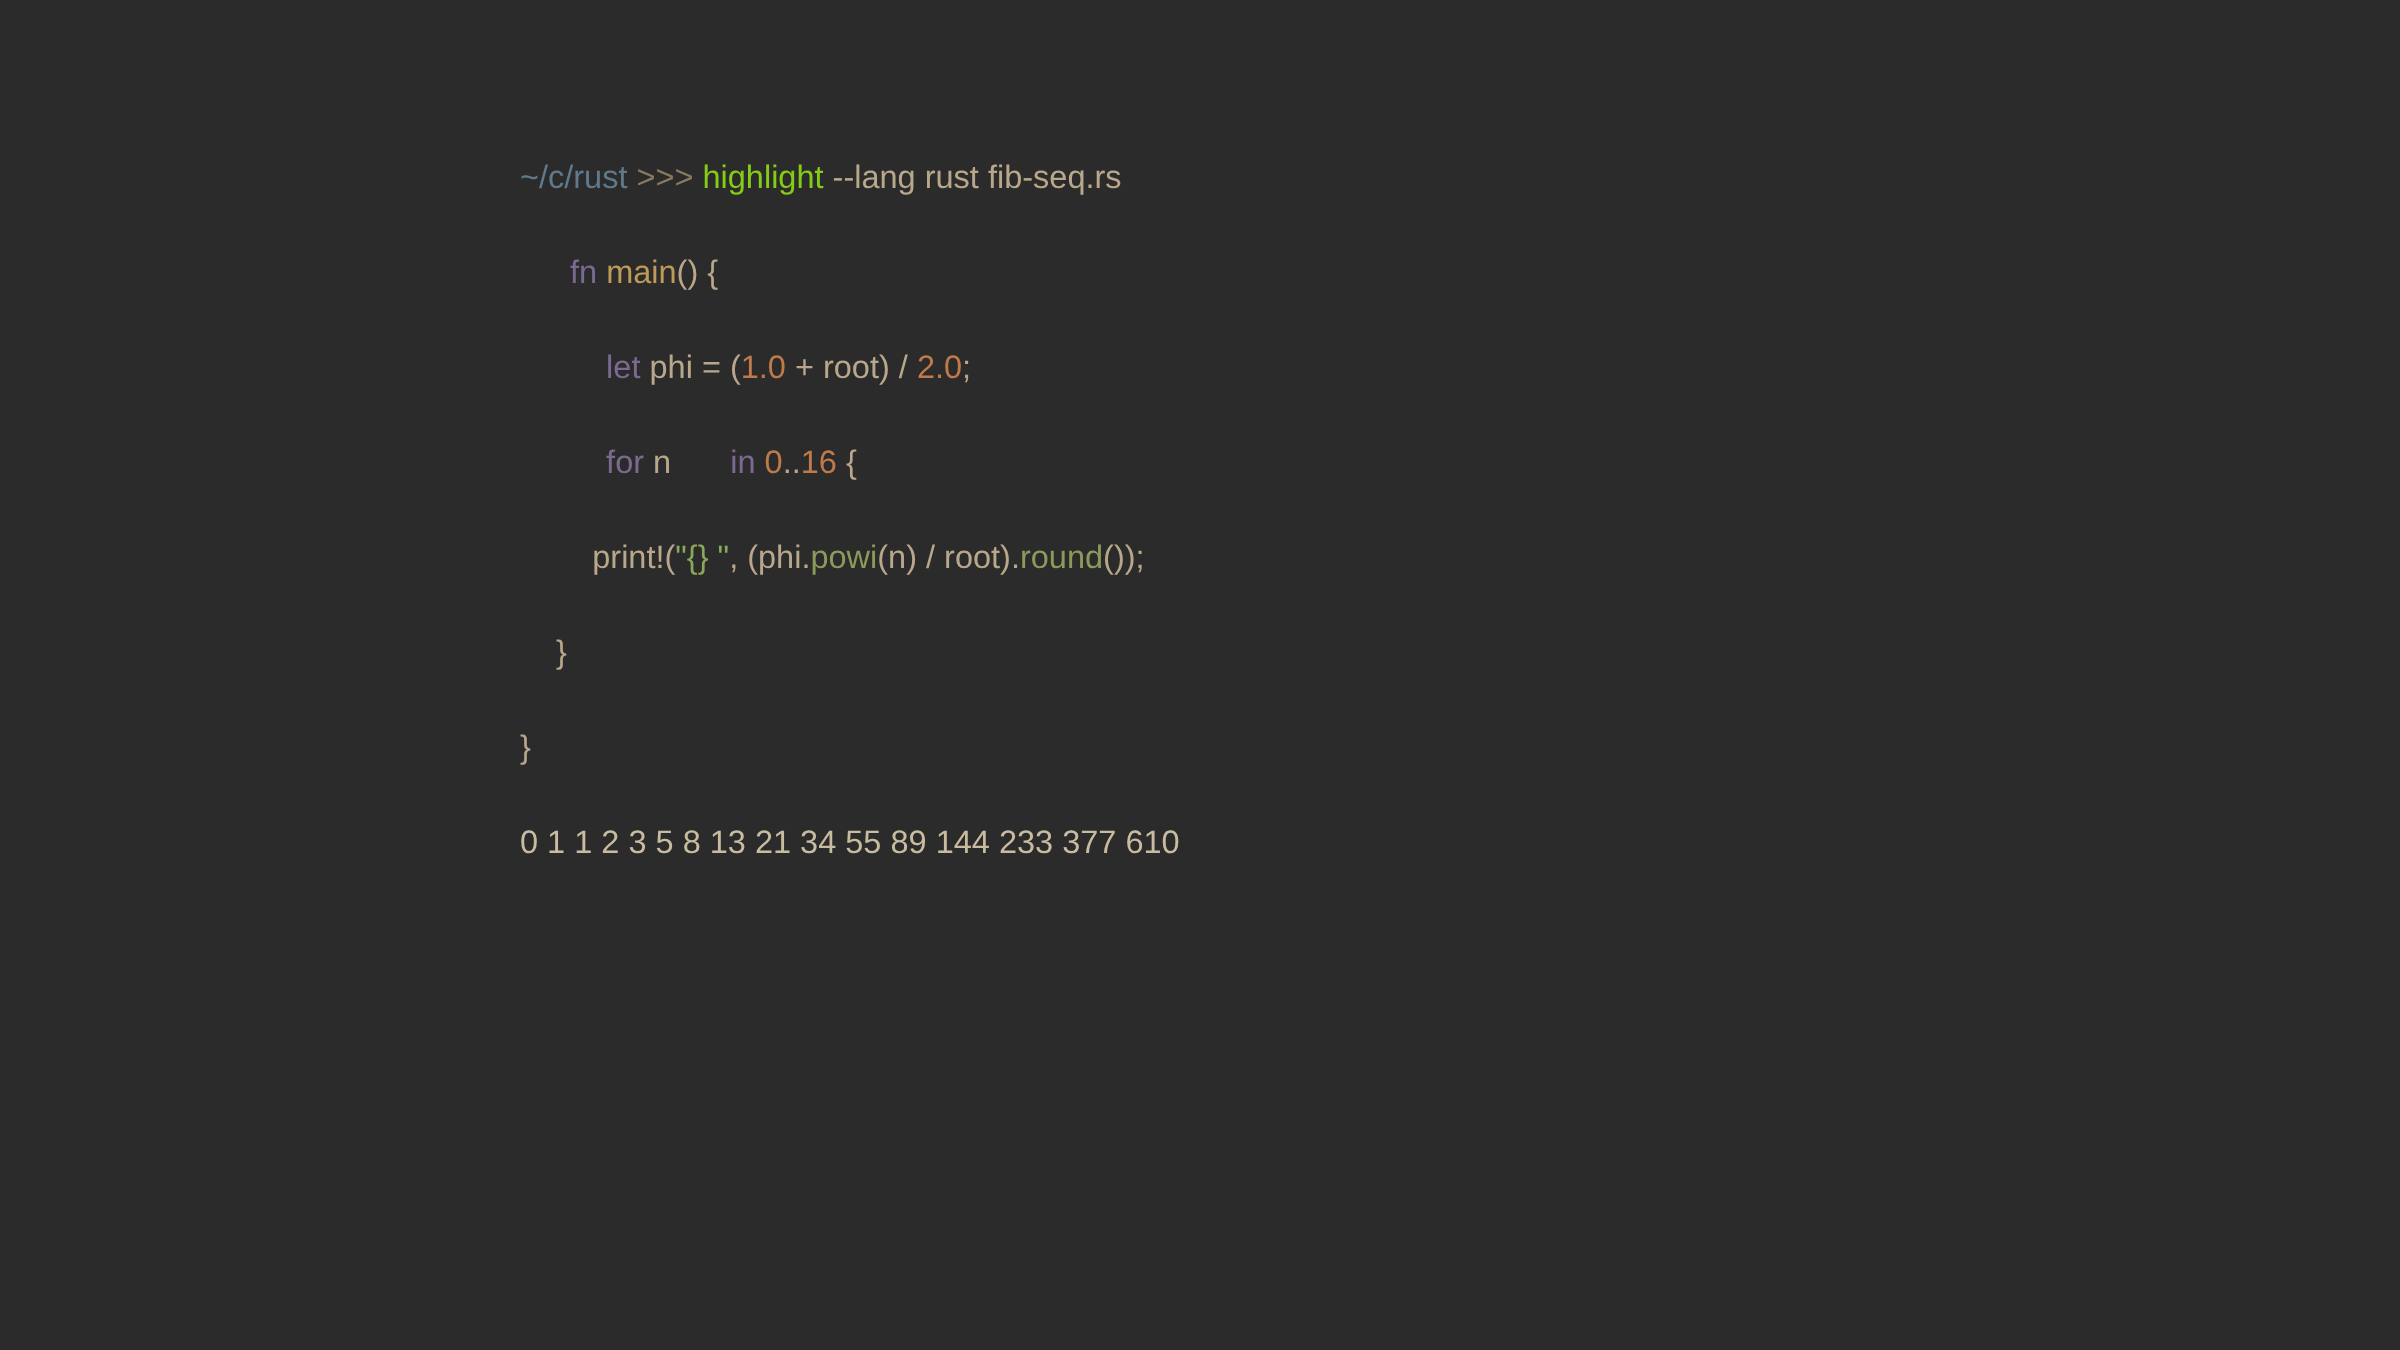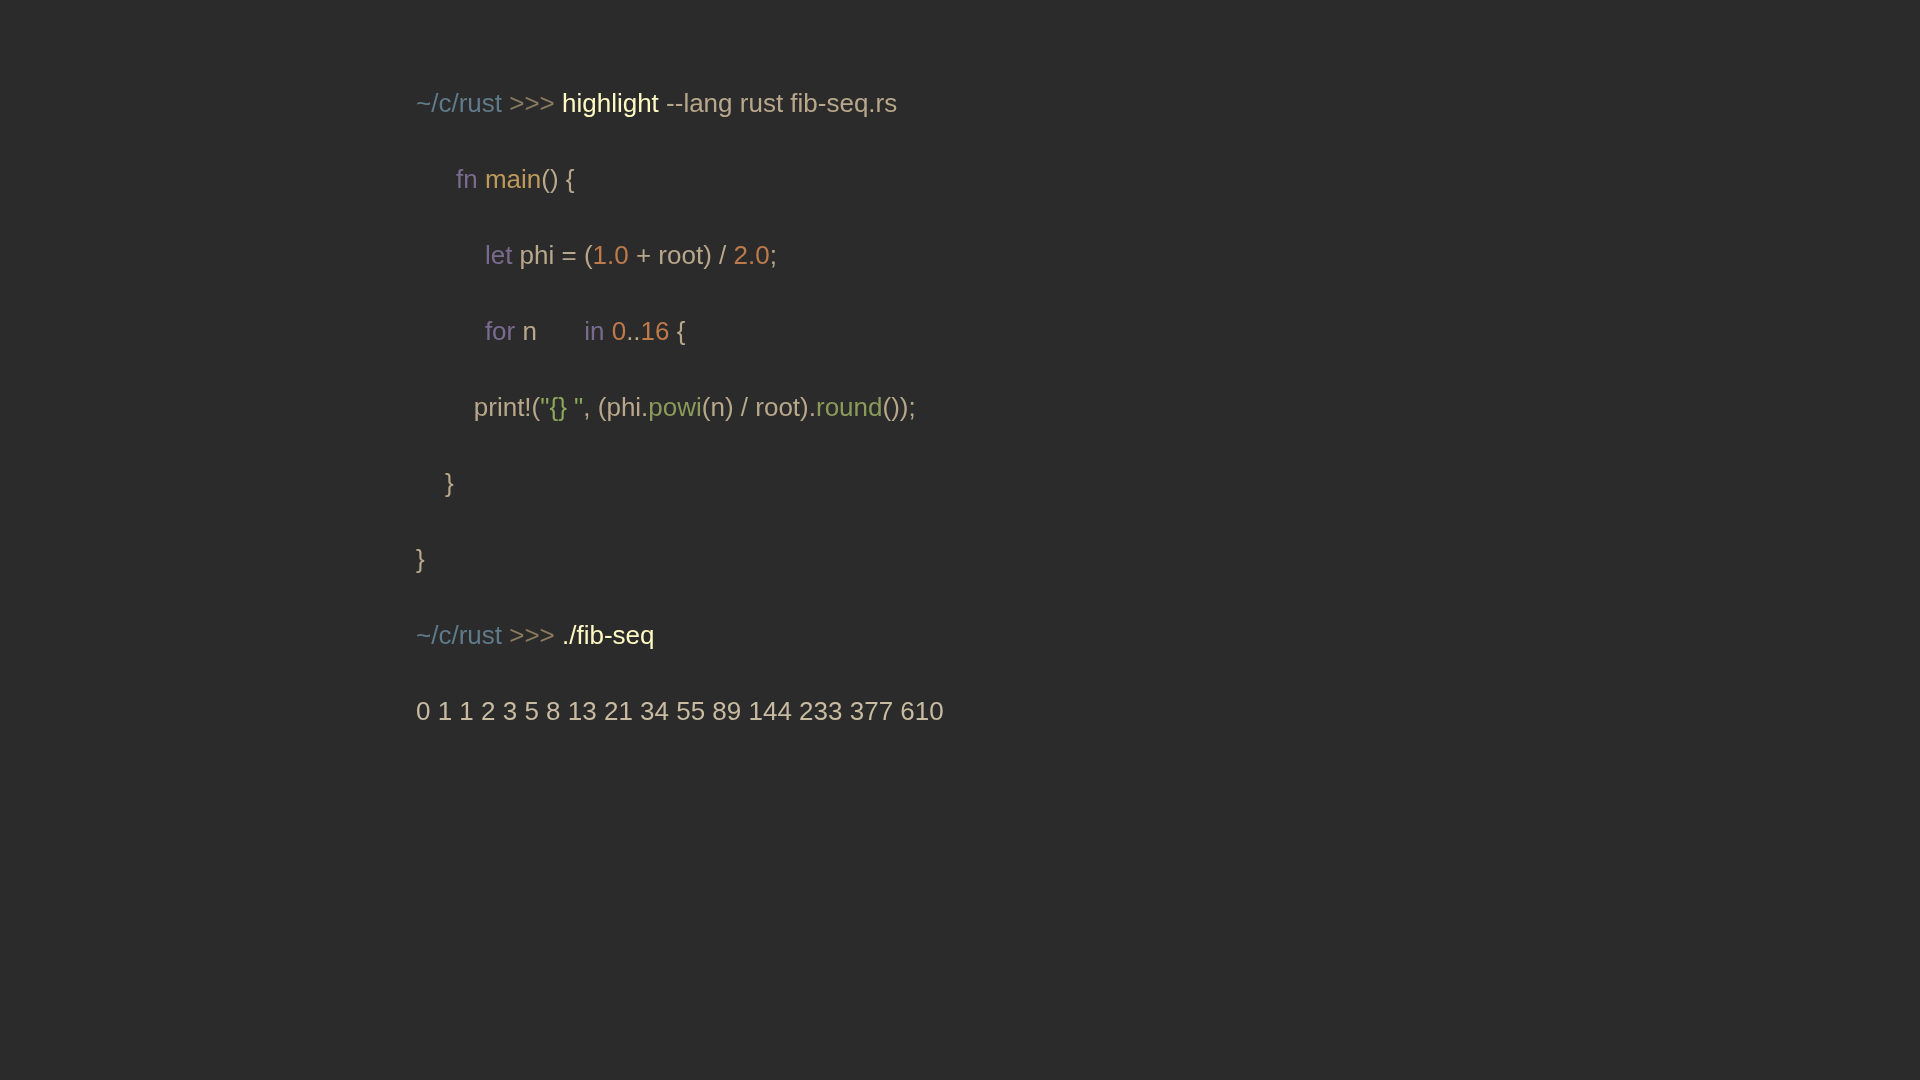--- a/index.html
+++ b/index.html
@@ -16,36 +16,35 @@
       align-items: center;
       padding-left: 416px;
     }
     .terminal {
       font-size: 26px;
       line-height: 1.46;
       white-space: pre;
     }
     .path { color: #5f7a8a; }
     .arrows { color: #8a7a5f; }
-    .cmd { color: #fef9c3; }
+    .cmd { color: #84cc16; }
     .args { color: #b8a78a; text-align: center; }
     .kw { color: #7a6a8f; margin-left: 40px; }
     .fname { color: #be9a5a; text-align: center; }
     .plain { color: #b8a78a; }
     .num { color: #be7a4a; }
     .meth { color: #8a9a5a; }
     .str { color: #8aa85a; }
     .output { color: #c8bba0; }
   </style>
 </head>
 <body>
 
 <div class="terminal">
 <div><span class="path">~/c/rust</span><span class="arrows"> &gt;&gt;&gt; </span><span class="cmd">highlight</span><span class="args"> --lang rust fib-seq.rs</span></div>
 <div><span class="kw">fn </span><span class="fname">main</span><span class="plain">() {</span></div>
 <div><span class="kw">    let</span><span class="plain"> phi = (</span><span class="num">1.0</span><span class="plain"> + root) / </span><span class="num">2.0</span><span class="plain">;</span></div>
 <div><span class="kw">    for</span><span class="plain"> n </span><span class="kw">in</span><span class="plain"> </span><span class="num">0</span><span class="plain">..</span><span class="num">16</span><span class="plain"> {</span></div>
 <div><span class="plain">        print!(</span><span class="str">"{} "</span><span class="plain">, (phi.</span><span class="meth">powi</span><span class="plain">(n) / root).</span><span class="meth">round</span><span class="plain">());</span></div>
 <div><span class="plain">    }</span></div>
 <div><span class="plain">}</span></div>
-<div><span class="path">~/c/rust</span><span class="arrows"> &gt;&gt;&gt; </span><span class="cmd">./fib-seq</span></div>
 <div><span class="output">0 1 1 2 3 5 8 13 21 34 55 89 144 233 377 610 </span></div>
 </div>
 
 </body></html>

